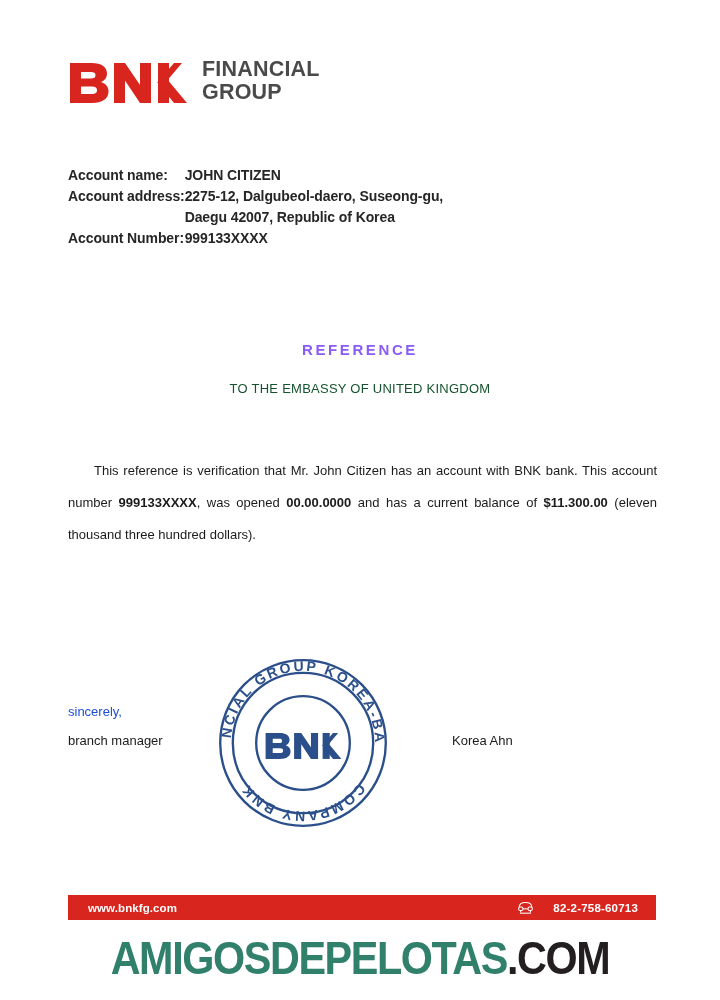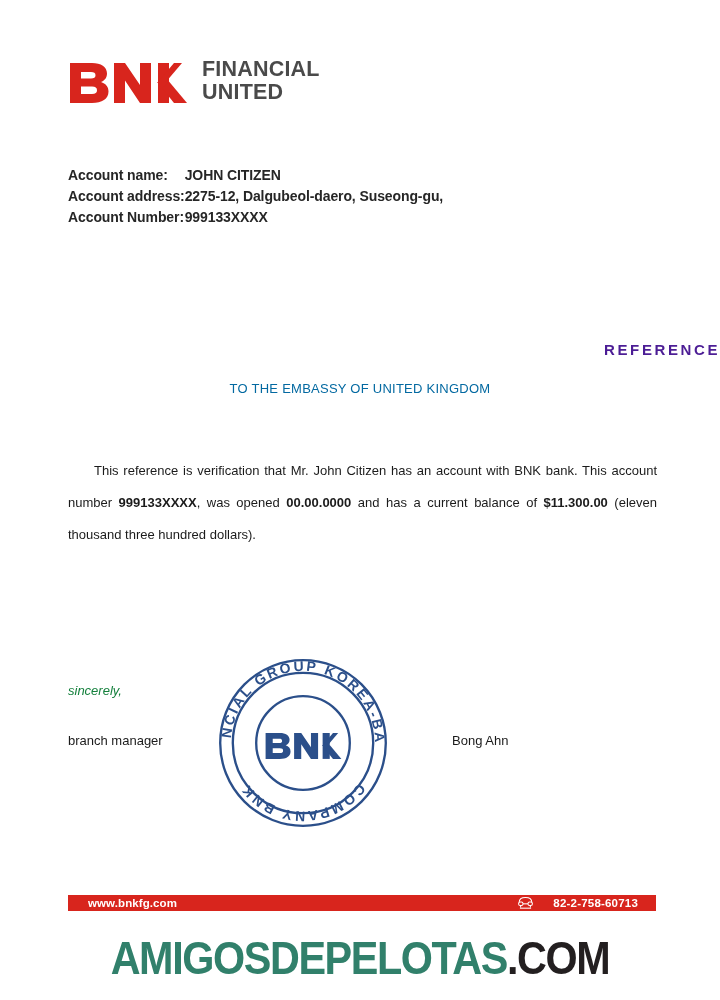--- a/index.html
+++ b/index.html
@@ -76,35 +76,35 @@
     letter-spacing: -0.1px;
     margin-top: 28px;
   }
 
   
   .doc-title {
     position: absolute;
     left: 0;
     right: 0;
     top: 341px;
-    text-align: right;
+    text-align: center;
     font-size: 15px;
     font-weight: bold;
     letter-spacing: 2.6px;
-    color: #4c1d95;
+    color: #8b5cf6;
   }
   .doc-subtitle {
     position: absolute;
     left: 0;
     right: 0;
     top: 381px;
     text-align: center;
     font-size: 13px;
     letter-spacing: 0.25px;
-    color: #0369a1;
+    color: #14532d;
   }
 
   
   .body-copy {
     position: absolute;
     left: 68px;
     top: 455px;
     width: 589px;
     font-size: 13px;
     color: #1b1b1b;
@@ -116,24 +116,23 @@
     text-indent: 26px;
   }
   .body-copy b {
     font-weight: bold;
   }
 
   
   .sig-sincerely {
     position: absolute;
     left: 68px;
-    top: 683px;
-    font-size: 13px;
-    color: #15803d;
-    font-style: italic;
+    top: 704px;
+    font-size: 13px;
+    color: #1d4ed8;
   }
   .sig-role {
     position: absolute;
     left: 68px;
     top: 733px;
     font-size: 13px;
     color: #1b1b1b;
   }
   .sig-name {
     position: absolute;
@@ -149,21 +148,21 @@
     width: 180px;
     height: 180px;
   }
 
   
   .footer-bar {
     position: absolute;
     left: 68px;
     top: 895px;
     width: 588px;
-    height: 16px;
+    height: 25px;
     background: #d8251d;
     display: flex;
     align-items: center;
   }
   .footer-url {
     position: absolute;
     left: 20px;
     color: #ffffff;
     font-size: 11.5px;
     font-weight: bold;
@@ -217,53 +216,57 @@
 
         <path d="M92 8 h22 l30 44 V8 h22 v80 h-22 l-30-45 v45 H92z"></path>
 
         <path d="M180 8 h22 v80 h-22z"></path>
         <path d="M236 8 l-34 40 16 0 34-40z" transform="translate(-24,0)"></path>
         <path d="M202 45 l36 43 h-26 l-24 -30z"></path>
       </g>
     </svg>
     <span class="logo-words">
       <span>FINANCIAL</span>
-      <span>UNITED</span>
+      <span>GROUP</span>
     </span>
   </div>
 
   <div class="account-info">
     <table>
       <tbody>
           <tr>
         <td class="label">Account name:</td>
         <td class="value">JOHN CITIZEN</td>
       </tr>
       <tr>
         <td class="label">Account address:</td>
         <td class="value">2275-12, Dalgubeol-daero, Suseong-gu,</td>
       </tr>
       <tr>
+        <td class="label"></td>
+        <td class="value">Daegu 42007, Republic of Korea</td>
+      </tr>
+      <tr>
         <td class="label">Account Number:</td>
         <td class="value">999133XXXX</td>
       </tr>
     </tbody>
       </table>
   </div>
 
   <div class="doc-title">REFERENCE</div>
   <div class="doc-subtitle">TO THE EMBASSY OF UNITED KINGDOM</div>
 
   <div class="body-copy">
     <p><span>This reference is verification that Mr. John Citizen has an account with BNK bank. This account number </span><b>999133XXXX</b><span>, was opened </span><b>00.00.0000</b><span> and has a current balance of </span><b>$11.300.00</b><span> (eleven thousand three hundred dollars).</span></p>
   </div>
 
   <div class="sig-sincerely">sincerely,</div>
   <div class="sig-role">branch manager</div>
-  <div class="sig-name">Bong Ahn</div>
+  <div class="sig-name">Korea Ahn</div>
 
   <svg class="stamp" viewBox="0 0 200 200">
     <defs>
       <path id="arcTop" d="M 20,100 A 80,80 0 0 1 180,100"></path>
       <path id="arcBottom" d="M 176,100 A 76,76 0 0 1 24,100"></path>
     </defs>
     <g fill="none" stroke="#2b4f8a" stroke-width="2.6">
       <circle cx="100" cy="100" r="92"></circle>
       <circle cx="100" cy="100" r="78"></circle>
       <circle cx="100" cy="100" r="52"></circle>

